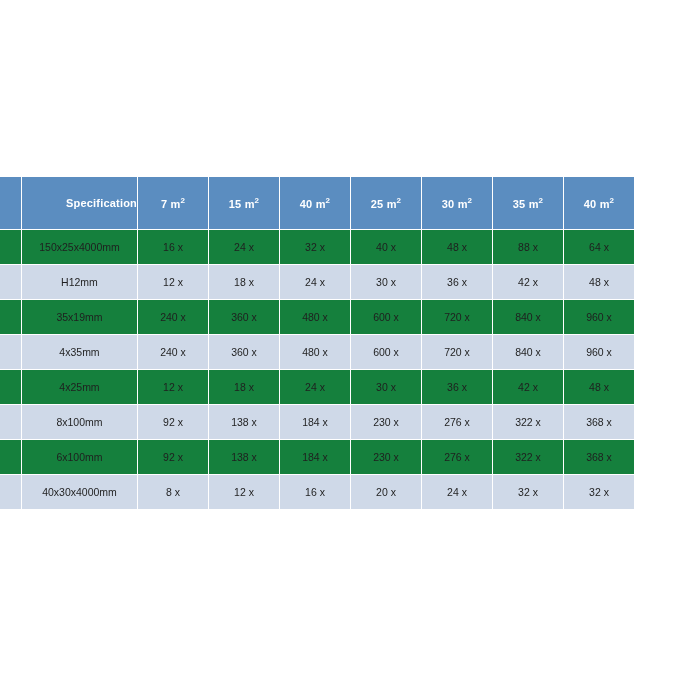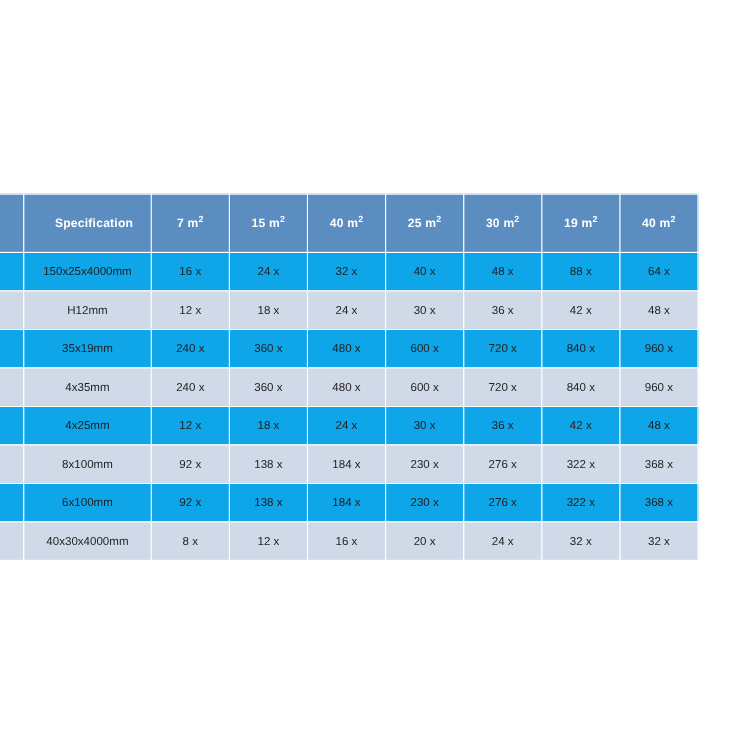--- a/index.html
+++ b/index.html
@@ -41,37 +41,37 @@
     height: 52px;
     letter-spacing: 0.2px;
   }
   thead th.col-picture {
     width: 92px;
     text-align: left;
     padding-left: 14px;
   }
   thead th.col-spec {
     width: 103px;
-    text-align: center;
+    text-align: right;
     padding-left: 12px;
   }
   thead th.col-qty {
     width: 70px;
   }
   thead th sup {
     font-size: 8px;
     vertical-align: super;
   }
   tbody tr td {
     height: 34px;
     font-size: 10.5px;
     color: #2b2b2b;
   }
   tbody tr.row-even td {
-    background: #0ea5e9;
+    background: #15803d;
   }
   tbody tr.row-odd td {
     background: #cfd9e8;
   }
   td.cell-picture {
     width: 92px;
     padding: 0;
   }
   td.cell-spec {
     width: 103px;
@@ -100,21 +100,21 @@
   <table class="spec-table">
     <thead>
       <tr>
         <th class="col-picture"><span>Picture</span></th>
         <th class="col-spec"><span>Specification</span></th>
         <th class="col-qty"><span>7 m</span><sup>2</sup></th>
         <th class="col-qty"><span>15 m</span><sup>2</sup></th>
         <th class="col-qty"><span>40 m</span><sup>2</sup></th>
         <th class="col-qty"><span>25 m</span><sup>2</sup></th>
         <th class="col-qty"><span>30 m</span><sup>2</sup></th>
-        <th class="col-qty"><span>19 m</span><sup>2</sup></th>
+        <th class="col-qty"><span>35 m</span><sup>2</sup></th>
         <th class="col-qty"><span>40 m</span><sup>2</sup></th>
       </tr>
     </thead>
     <tbody>
 
       <tr class="row-even">
         <td class="cell-picture">
           <div class="pic-wrap">
             <svg width="74" height="20" viewBox="0 0 74 20">
               <polygon points="2,14 62,3 72,5 12,17" fill="#c8935a" stroke="#8c6336" stroke-width="0.7"></polygon>

